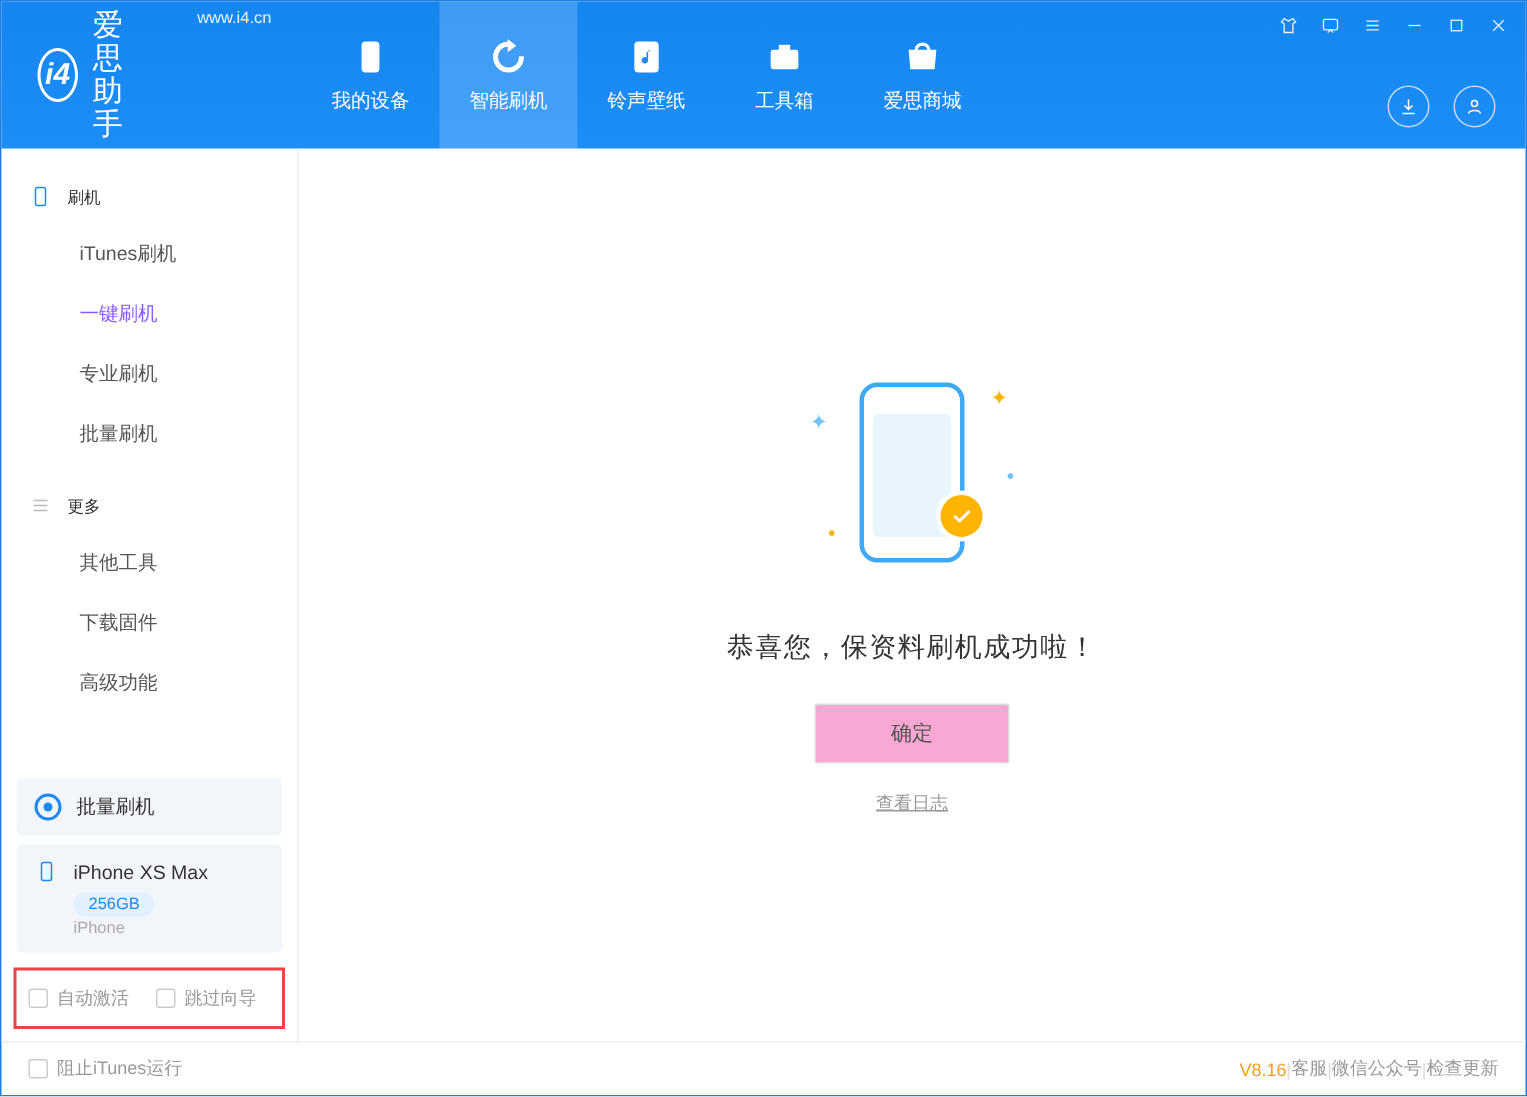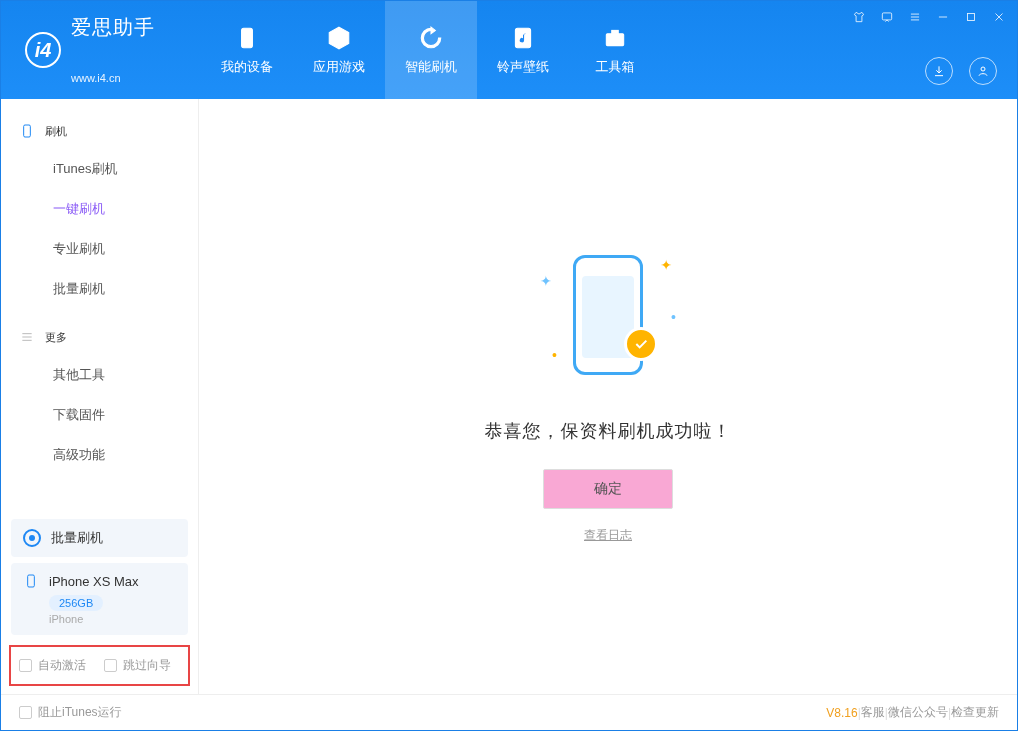--- a/index.html
+++ b/index.html
@@ -1,21 +1,21 @@
 <!DOCTYPE html>
 <html><head>
 <meta charset="utf-8">
 <style>
 * { margin: 0; padding: 0; box-sizing: border-box; font-family: "Microsoft YaHei", sans-serif; }
 body { background: #fff; }
 .app-window { width: 1018px; height: 731px; border: 1px solid #1a7fe6; display: flex; flex-direction: column; background: #fff; }
 .header { height: 98px; background: linear-gradient(to bottom, #1585f0, #1d8ef8); display: flex; align-items: center; color: #fff; position: relative; }
 .logo-area { display: flex; align-items: center; padding: 0 20px 0 24px; width: 200px; }
 .logo-icon { width: 36px; height: 36px; border: 2.5px solid #fff; border-radius: 50%; display: flex; align-items: center; justify-content: center; font-weight: bold; font-size: 20px; font-style: italic; margin-right: 10px; }
-.logo-text { display: flex; flex-direction: column; line-height: 1.1; gap: 34px; }
+.logo-text { display: flex; flex-direction: row; line-height: 1.1; gap: 34px; }
 .logo-title { font-size: 20px; font-weight: 500; letter-spacing: 1px; }
 .logo-sub { font-size: 11px; opacity: 0.9; }
 .nav-tabs { display: flex; height: 100%; }
 .nav-tab { width: 92px; height: 100%; display: flex; flex-direction: column; align-items: center; justify-content: center; cursor: pointer; font-size: 13px; gap: 6px; }
 .nav-tab.active { background: rgba(255,255,255,0.18); }
 .nav-tab-icon { width: 28px; height: 28px; display: flex; align-items: center; justify-content: center; }
 .nav-tab-icon svg { width: 26px; height: 26px; fill: #fff; stroke: #fff; }
 .window-controls { position: absolute; right: 10px; top: 8px; display: flex; gap: 12px; align-items: center; }
 .window-controls .wc { width: 16px; height: 16px; display: flex; align-items: center; justify-content: center; cursor: pointer; opacity: 0.9; }
 .window-controls svg { width: 14px; height: 14px; stroke: #fff; fill: none; stroke-width: 1.5; }
@@ -76,28 +76,20 @@
     </div>
     <div class="nav-tabs">
       <div class="nav-tab">
         <span class="nav-tab-icon">
             <svg viewBox="0 0 24 24">
               <rect x="7" y="3" width="10" height="18" rx="2" fill="#fff"></rect>
             </svg>
           </span>
         <span>我的设备</span>
       </div>
-      <div class="nav-tab">
-        <span class="nav-tab-icon">
-            <svg viewBox="0 0 24 24">
-              <path d="M12 2l9 5v10l-9 5-9-5V7z" fill="#fff"></path>
-            </svg>
-          </span>
-        <span>应用游戏</span>
-      </div>
       <div class="nav-tab active">
         <span class="nav-tab-icon">
             <svg viewBox="0 0 24 24">
               <path d="M12 3a9 9 0 1 0 9 9h-2a7 7 0 1 1-7-7V3z" fill="#fff"></path>
               <path d="M12 2v6l4-3z" fill="#fff"></path>
             </svg>
           </span>
         <span>智能刷机</span>
       </div>
       <div class="nav-tab">
@@ -110,20 +102,29 @@
         <span>铃声壁纸</span>
       </div>
       <div class="nav-tab">
         <span class="nav-tab-icon">
             <svg viewBox="0 0 24 24">
               <rect x="4" y="8" width="16" height="11" rx="1" fill="#fff"></rect>
               <rect x="9" y="5" width="6" height="3" fill="#fff"></rect>
             </svg>
           </span>
         <span>工具箱</span>
+      </div>
+      <div class="nav-tab">
+        <span class="nav-tab-icon">
+            <svg viewBox="0 0 24 24">
+              <path d="M4 8h16l-1 11H5z" fill="#fff"></path>
+              <path d="M8 8a4 4 0 0 1 8 0" stroke="#fff" stroke-width="2" fill="none"></path>
+            </svg>
+          </span>
+        <span>爱思商城</span>
       </div>
     </div>
     <div class="window-controls">
       <span class="wc">
           <svg viewBox="0 0 24 24">
             <path d="M7 4l5 3 5-3 3 4-3 2v10H7V10L4 8z"></path>
           </svg>
         </span>
       <span class="wc">
           <svg viewBox="0 0 24 24">

